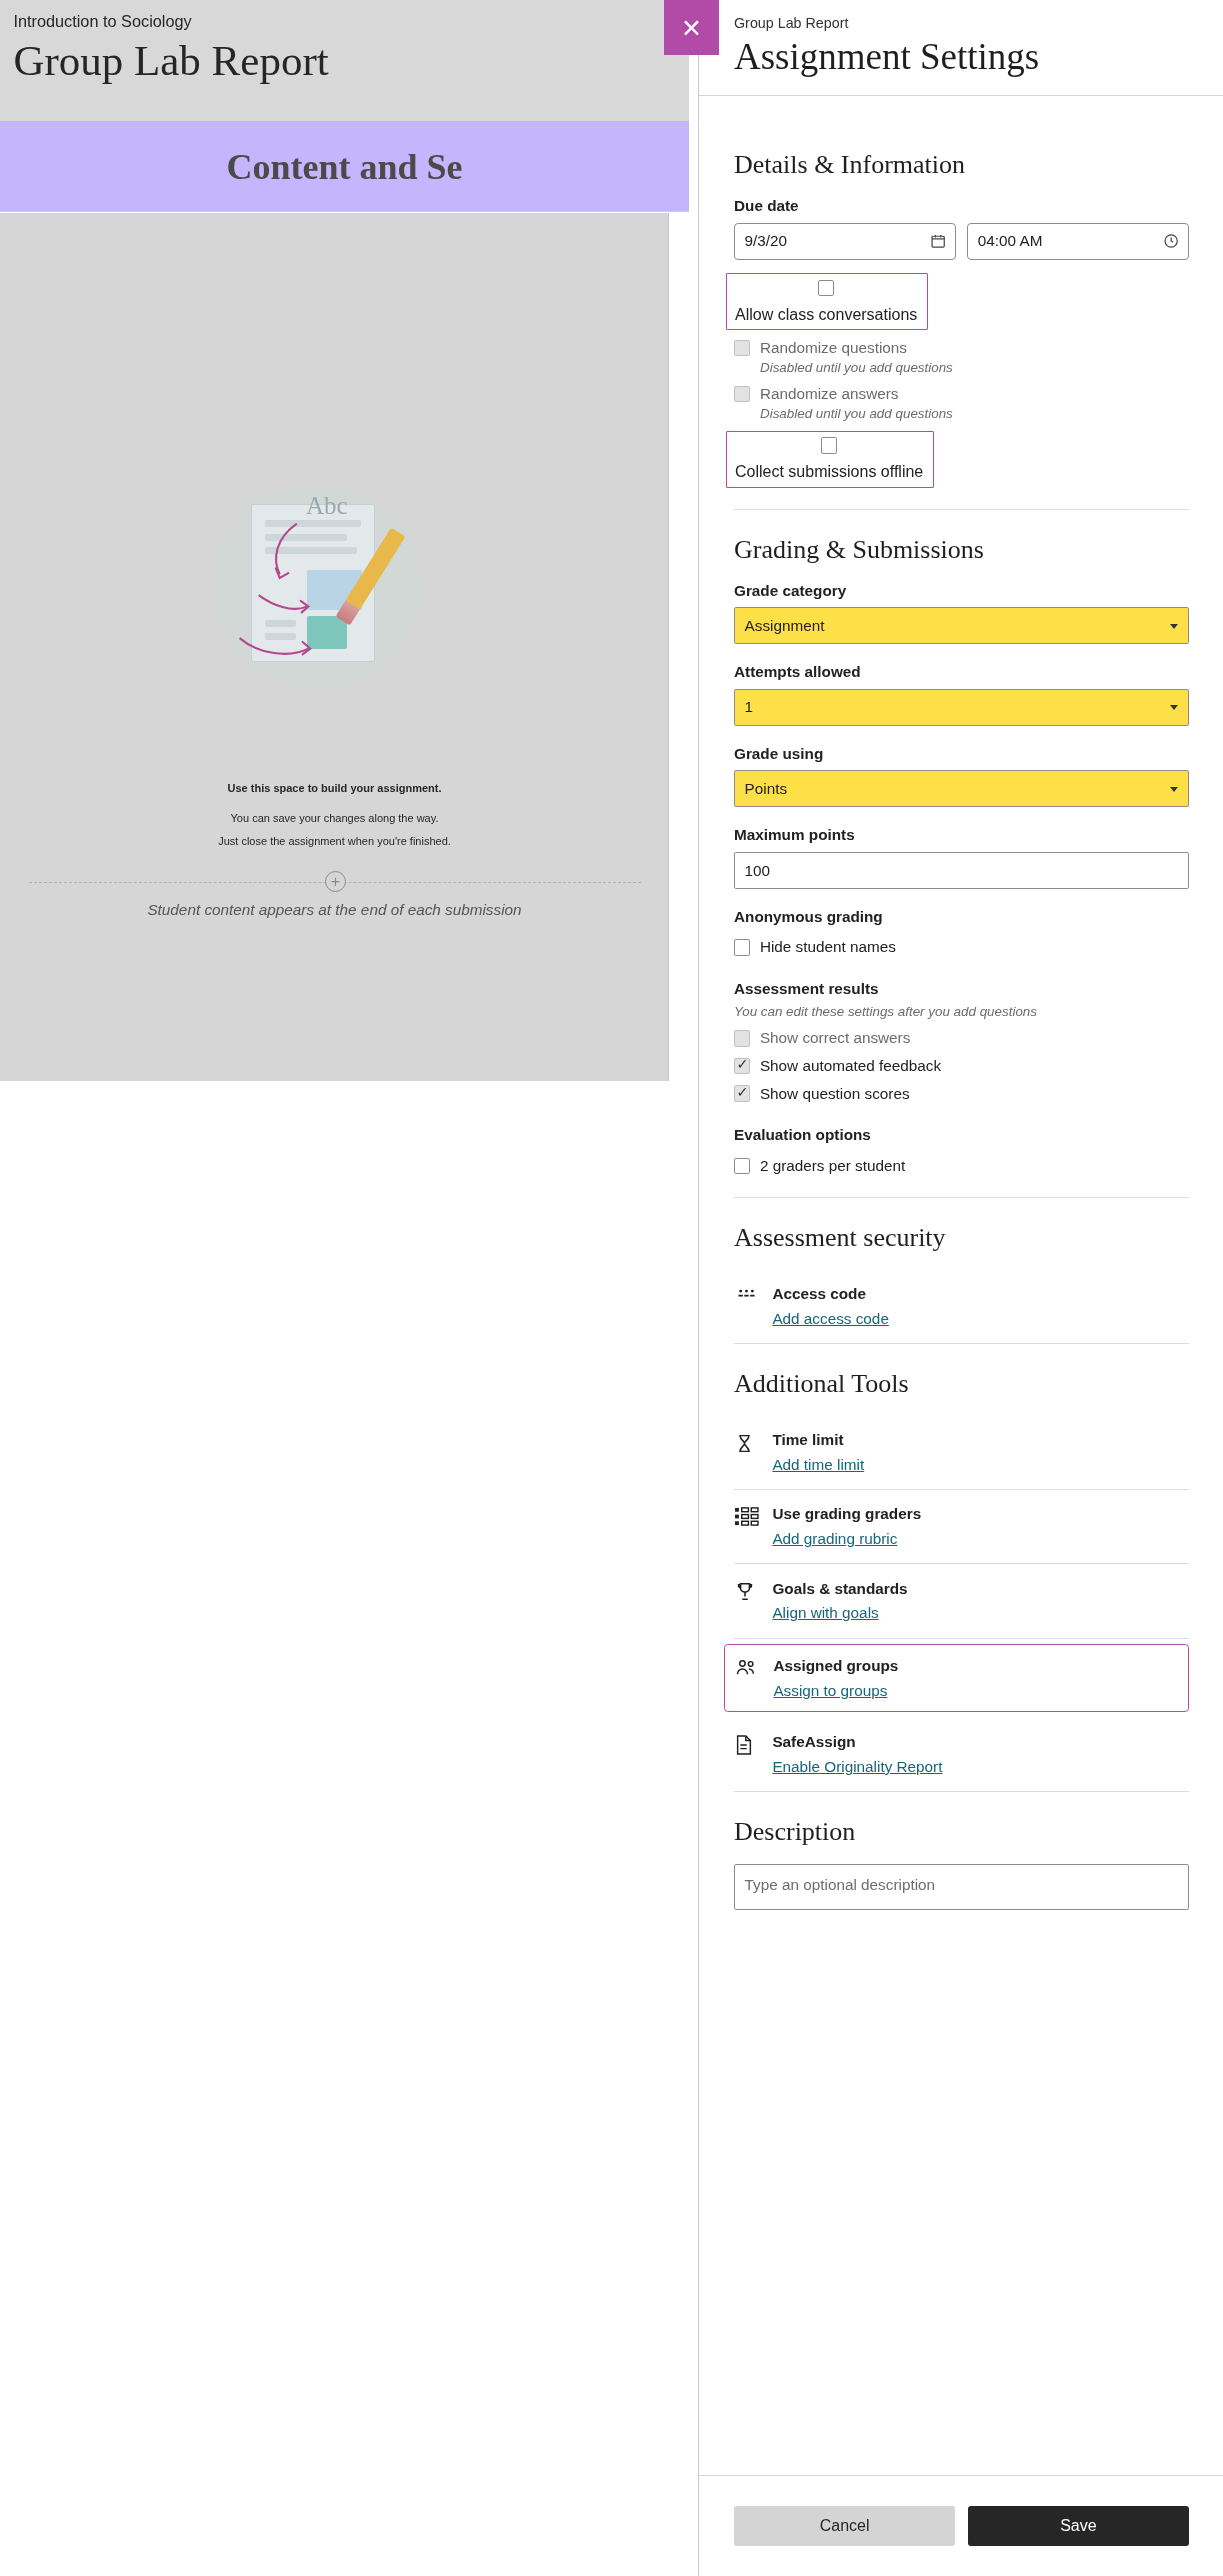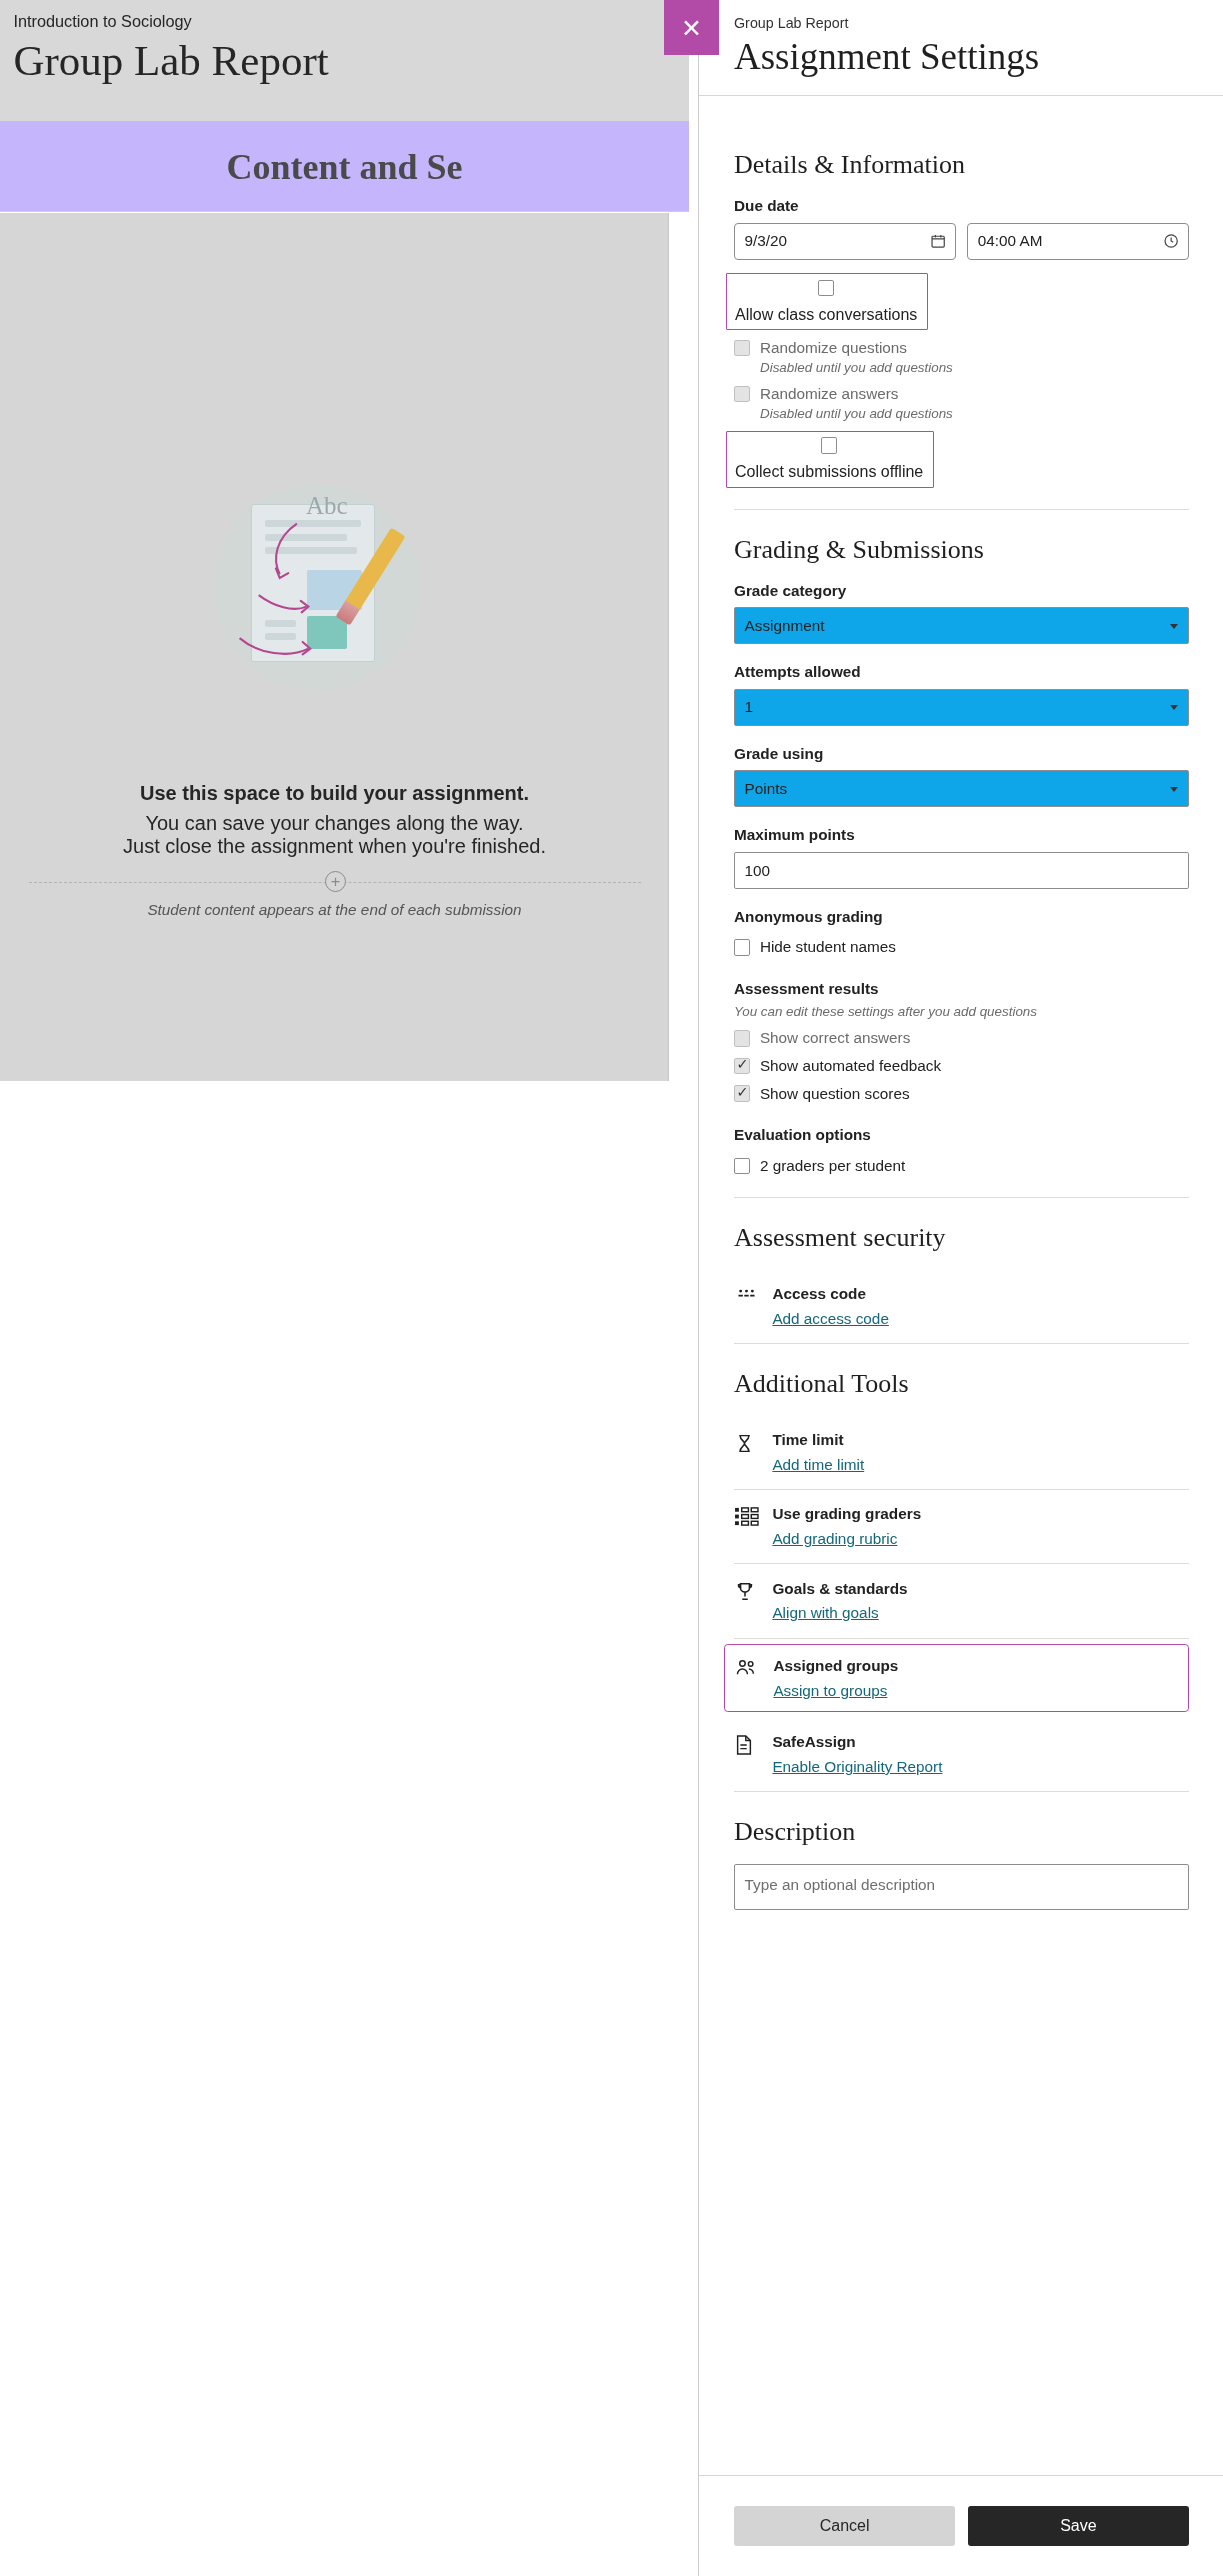--- a/index.html
+++ b/index.html
@@ -131,21 +131,21 @@
   .illus .arrow {
     position: absolute;
     stroke: #b5468f;
     fill: none;
     stroke-width: 2.2;
   }
   .bg-tagline {
     position: absolute;
     width: 669px;
     text-align: center;
-    font-size: 20px;
+    font-size: 11px;
     color: #262626;
   }
   .bg-tagline.b { font-weight: bold; top: 569px; }
   .bg-tagline.l1 { top: 599px; font-weight: normal; }
   .bg-tagline.l2 { top: 622px; font-weight: normal; }
   .bg-divider {
     position: absolute;
     left: 29px; top: 669px;
     width: 612px;
     border-top: 1px dashed #b3b3b3;
@@ -256,21 +256,21 @@
     right: 8.6px; top: 50%;
     transform: translateY(-50%);
     width: 16.3px; height: 16.3px;
     color: #444;
   }
   .select {
     position: relative;
     height: 37px;
     border: 1px solid #8c8c8c;
     border-radius: 1.9px;
-    background: #0ea5e9;
+    background: #fde047;
     display: flex;
     align-items: center;
     padding: 0 27px 0 9.6px;
     font-size: 15.3px;
     color: #222;
     width: 100%;
     cursor: pointer;
   }
   .select .caret {
     position: absolute;

